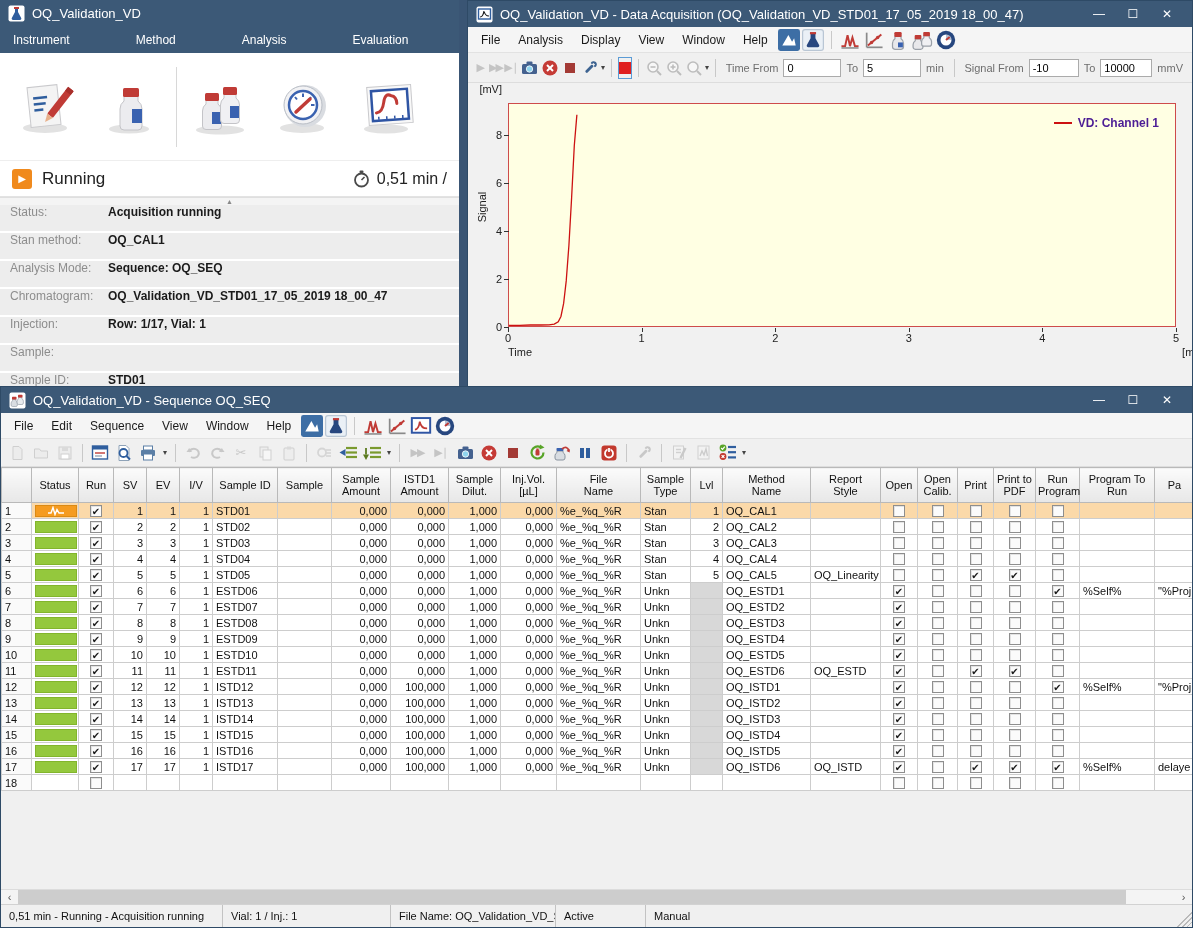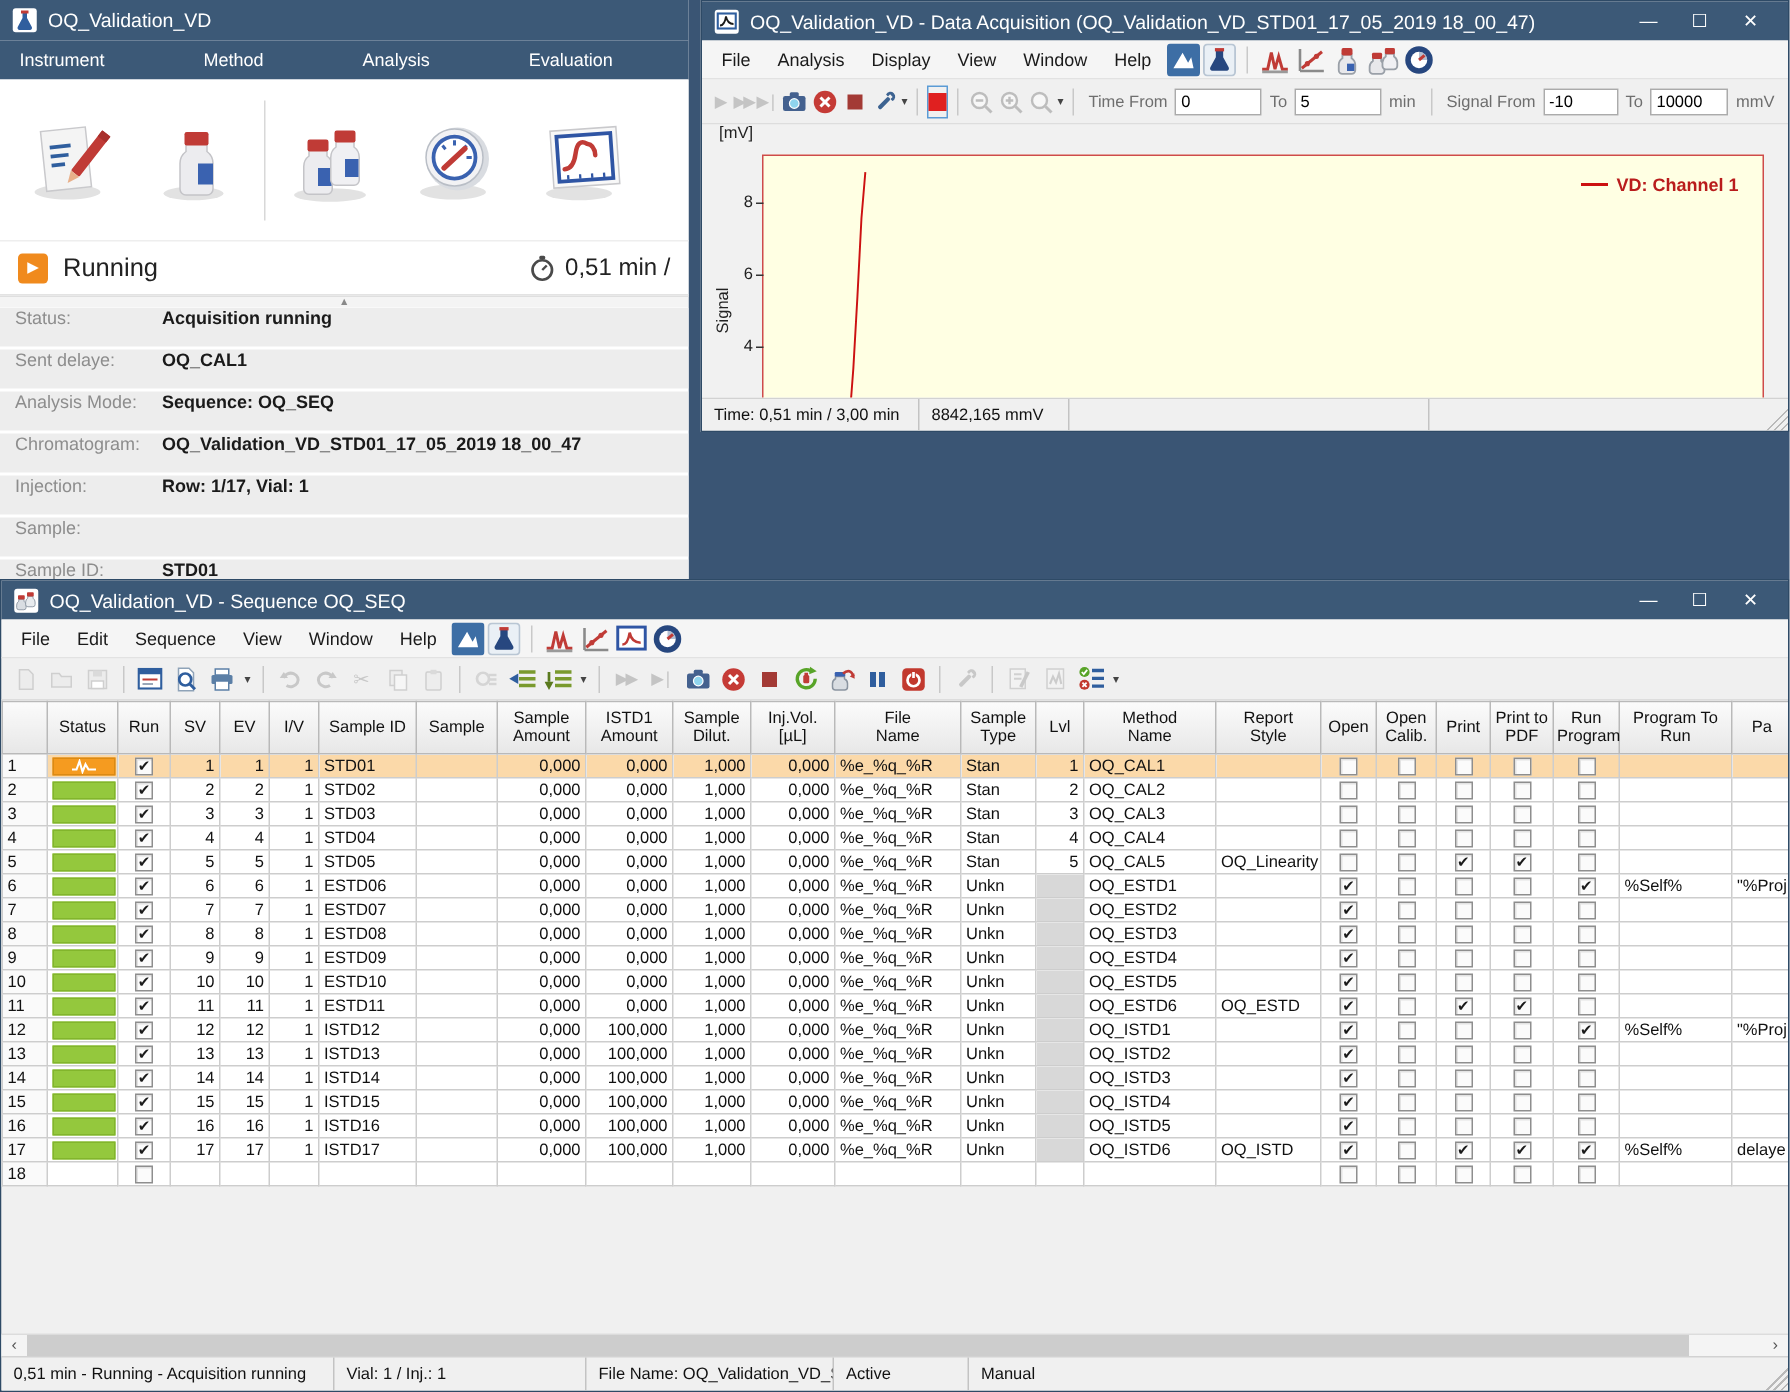--- a/index.html
+++ b/index.html
@@ -40,21 +40,21 @@
   .banner .btxt { font-size:17px; color:#222; }
   .banner .btime { margin-left:auto; font-size:16px; color:#222; display:flex; align-items:center; white-space:nowrap; overflow:hidden; }
   .collapse { height:8px; background:#F4F4F4; text-align:center; font-size:7px; color:#8A8A8A; line-height:8px; border-top:1px solid #DFDFDF; }
   #inforows { flex:1; background:#FFF; overflow:hidden; }
   .irow { height:26px; margin-bottom:2px; background:#EDEDED; display:flex; }
   .ilbl { width:108px; padding-left:10px; font-size:12px; color:#8D8D8D; flex:0 0 auto; }
   .ival { font-size:12px; color:#1A1A1A; font-weight:600; white-space:nowrap; }
   .ival.b { font-weight:700; }
 
   
-  #win-acq { left:467px; top:0; width:726px; height:288px; }
+  #win-acq { left:467px; top:0; width:726px; height:468px; }
   #chartarea { position:relative; flex:1; background:#F1F1F1; overflow:hidden; }
   #plot { position:absolute; left:40px; top:20px; width:668px; height:224px; background:#FFFFE3; border:1px solid #CE4B4B; }
   #plot svg { position:absolute; left:0; top:0; width:100%; height:100%; }
   .axlab { position:absolute; font-size:11px; color:#222; }
   .ylab { position:absolute; font-size:11px; color:#222; width:34px; text-align:right; }
   .ytick { position:absolute; width:5px; height:1px; background:#333; left:36px; }
   .xtick { position:absolute; width:1px; height:4px; background:#333; top:245px; }
   .xlab { position:absolute; font-size:11px; color:#222; width:30px; text-align:center; top:249px; }
   #siglab { position:absolute; left:-16px; top:118px; transform:rotate(-90deg); font-size:11px; color:#222; width:60px; text-align:center; }
   #legend { position:absolute; top:12px; right:16px; display:flex; align-items:center; }
@@ -206,21 +206,21 @@
       <span>0,51 min /</span>
     </span>
   </div>
   <div class="collapse">▲</div>
   <div id="inforows">
       <div class="irow">
         <span class="ilbl">Status:</span>
         <span class="ival">Acquisition running</span>
       </div>
       <div class="irow">
-        <span class="ilbl">Sent delaye:</span>
+        <span class="ilbl">Stan method:</span>
         <span class="ival">OQ_CAL1</span>
       </div>
       <div class="irow">
         <span class="ilbl">Analysis Mode:</span>
         <span class="ival b">Sequence: OQ_SEQ</span>
       </div>
       <div class="irow">
         <span class="ilbl">Chromatogram:</span>
         <span class="ival">OQ_Validation_VD_STD01_17_05_2019 18_00_47</span>
       </div>
@@ -391,21 +391,21 @@
   </div>
   <div id="chartarea">
     <div class="axlab" id="yunit" style="left:0;top:8;width:34px;text-align:right">[mV]</div>
     <div id="siglab" class="axlab">Signal</div>
     <div id="plot">
       <svg id="curve" viewBox="0 0 668 224" preserveAspectRatio="none">
           <polyline points="0.0,223.3 10.7,223.3 21.4,223.0 32.1,223.0 40.1,222.8 45.4,222.1 49.4,219.7 52.1,214.4 54.8,201.2 57.4,178.5 60.1,142.5 62.8,94.6 65.5,41.9 67.5,18.0 68.1,10.8" fill="none" stroke="#CC1111" stroke-width="1.3"></polyline>
         </svg>
       <div id="legend">
         <span class="lline" style="background: rgb(204, 17, 17);"></span>
-        <span class="ltext" style="color: #b91c1c;">VD: Channel 1</span>
+        <span class="ltext" style="color: #4c1d95;">VD: Channel 1</span>
       </div>
     </div>
     <div id="ticks">
         <div class="xtick" style="left: 40px;"></div>
         <div class="xlab" style="left: 25px;">0</div>
         <div class="xtick" style="left: 173.6px;"></div>
         <div class="xlab" style="left: 158.6px;">1</div>
         <div class="xtick" style="left: 307.2px;"></div>
         <div class="xlab" style="left: 292.2px;">2</div>
         <div class="xtick" style="left: 440.8px;"></div>

